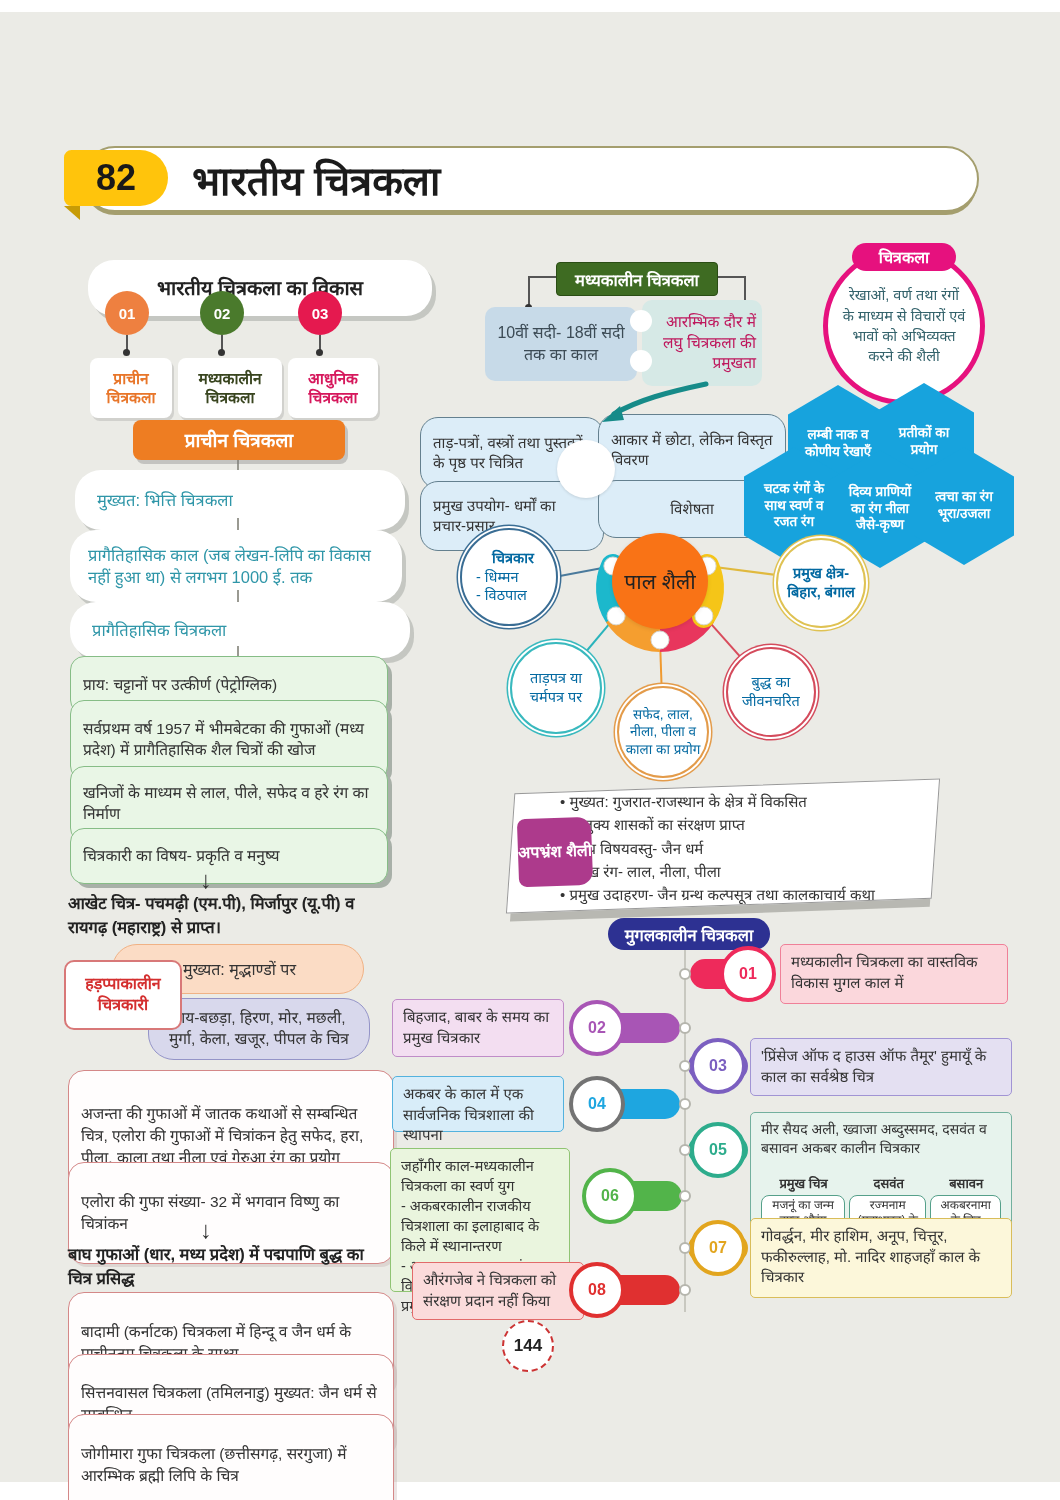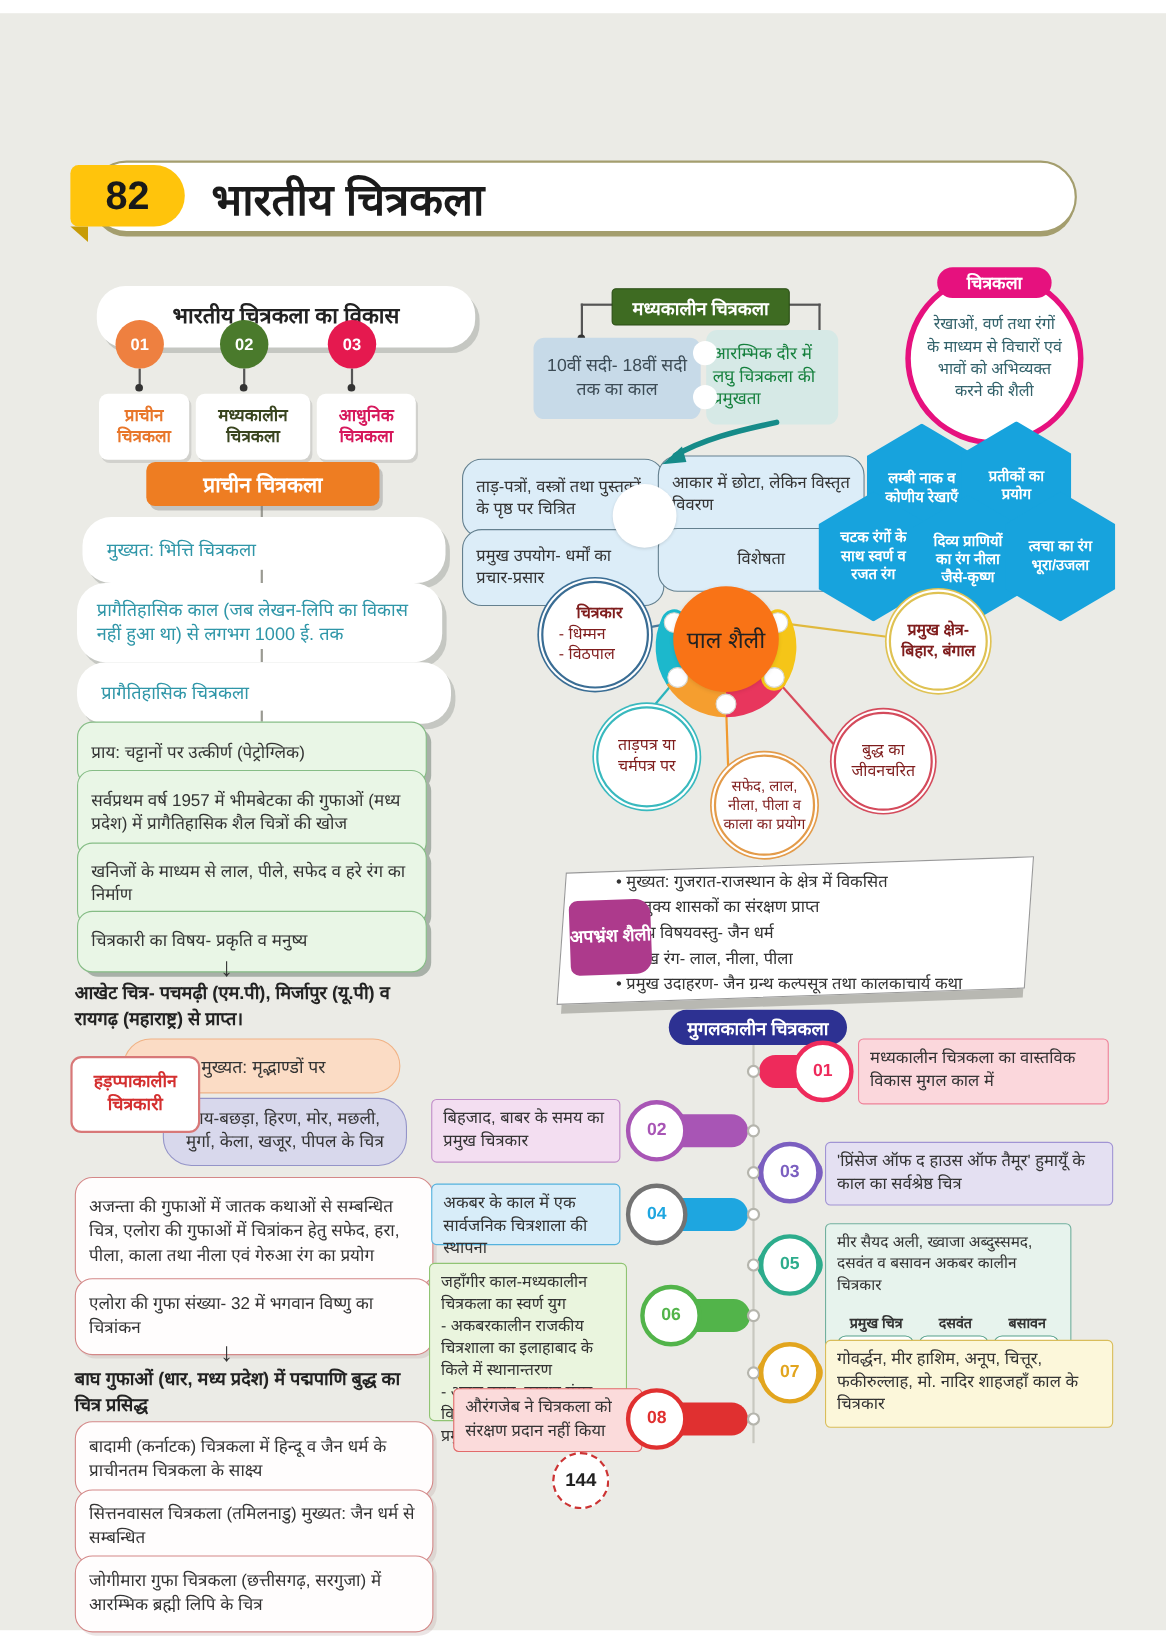--- a/index.html
+++ b/index.html
@@ -35,21 +35,21 @@
     color:#2f96a8;font-size:16.5px;display:flex;align-items:center;padding:6px 22px;line-height:1.35;
   }
   .gbox{
     background:#e9f6e6;border:1.5px solid #86bd86;border-radius:14px;
     box-shadow:5px 5px 0 -1px #a8b0a8;
     font-size:15.5px;color:#333;padding:7px 12px;line-height:1.35;display:flex;align-items:center;
   }
   .pbox{
     background:#fffdfd;border:1.5px solid #d48888;border-radius:16px;
     box-shadow:3px 3px 0 rgba(180,150,150,.25);
-    font-size:15.5px;color:#333;padding:6px 12px;line-height:1.4;display:flex;align-items:center;
+    font-size:15.5px;color:#333;padding:22px 12px;line-height:1.4;display:flex;align-items:center;
   }
   .dash-v{border-left:2px dashed #9a9a92;width:0;}
   .note{font-size:16.5px;font-weight:bold;color:#222;line-height:1.45;}
   .arrow-glyph{font-size:24px;color:#333;font-weight:bold;}
   .numcircle{
     border-radius:50%;display:flex;align-items:center;justify-content:center;
     color:#fff;font-weight:bold;font-size:15px;width:44px;height:44px;z-index:2;
   }
   .stem{width:0;border-left:2.5px solid #555;}
   .stem-dot{width:7px;height:7px;border-radius:50%;background:#333;}
@@ -63,21 +63,21 @@
     background:#17a3dd;color:#fff;font-weight:bold;font-size:13.5px;line-height:1.25;
     display:flex;align-items:center;justify-content:center;text-align:center;padding:18px 10px;
     box-sizing:border-box;z-index:2;
   }
   .featbox{
     background:#dcedf8;border:1.5px solid #64808f;border-radius:18px;
     font-size:15px;color:#333;line-height:1.35;display:flex;align-items:center;padding:6px 12px;
   }
   .sat{
     background:#fff;border-radius:50%;display:flex;flex-direction:column;align-items:center;justify-content:center;
-    text-align:center;font-size:14.5px;color:#7f1d1d;line-height:1.3;z-index:3;box-sizing:border-box;padding:6px;margin-left:32px;
+    text-align:center;font-size:14.5px;color:#0369a1;line-height:1.3;z-index:3;box-sizing:border-box;padding:6px;
   }
   .tl-box{
     border-radius:5px;font-size:15px;color:#333;line-height:1.38;
     padding:7px 10px;box-sizing:border-box;z-index:2;
   }
   .pin{
     border-radius:50%;background:#fff;display:flex;align-items:center;justify-content:center;
     font-weight:bold;font-size:16px;width:56px;height:56px;box-sizing:border-box;z-index:3;
     box-shadow:0 0 0 2px #fff inset;
   }
@@ -148,21 +148,21 @@
 <div class="abs pbox" style="left:68px;top:1292px;width:300px;height:56px;">बादामी (कर्नाटक) चित्रकला में हिन्दू व जैन धर्म के प्राचीनतम चित्रकला के साक्ष्य</div>
 <div class="abs pbox" style="left:68px;top:1354px;width:300px;height:54px;">सित्तनवासल चित्रकला (तमिलनाडु) मुख्यत: जैन धर्म से सम्बन्धित</div>
 <div class="abs pbox" style="left:68px;top:1414px;width:300px;height:56px;">जोगीमारा गुफा चित्रकला (छत्तीसगढ़, सरगुजा) में आरम्भिक ब्रह्मी लिपि के चित्र</div>
 
 <div class="abs" style="left:556px;top:262px;width:160px;height:32px;background:#3e6b22;border:1px solid #2a4d14;border-radius:4px;display:flex;align-items:center;justify-content:center;color:#fff;font-weight:bold;font-size:16.5px;z-index:2;">मध्यकालीन चित्रकला</div>
 <div class="abs" style="left:528px;top:276px;width:28px;height:30px;border-left:2px solid #555;border-top:2px solid #555;"></div>
 <div class="abs" style="left:716px;top:276px;width:28px;height:26px;border-right:2px solid #555;border-top:2px solid #555;"></div>
 <div class="abs stem-dot" style="left:525px;top:304px;"></div>
 <div class="abs stem-dot" style="left:741px;top:300px;"></div>
 <div class="abs" style="left:485px;top:307px;width:152px;height:74px;background:#c7dae8;border-radius:10px;display:flex;align-items:center;justify-content:center;text-align:center;font-size:16px;color:#3c4b55;line-height:1.4;">10वीं सदी- 18वीं सदी तक का काल</div>
-<div class="abs" style="left:642px;top:300px;width:120px;height:86px;background:#d6e9e6;border-radius:10px;display:flex;align-items:center;justify-content:center;text-align:left;font-size:15.5px;color:#15803d;line-height:1.35;padding:4px 6px;box-sizing:border-box;">आरम्भिक दौर में लघु चित्रकला की प्रमुखता</div>
+<div class="abs" style="left:642px;top:300px;width:120px;height:86px;background:#d6e9e6;border-radius:10px;display:flex;align-items:center;justify-content:center;text-align:right;font-size:15.5px;color:#be185d;line-height:1.35;padding:4px 6px;box-sizing:border-box;">आरम्भिक दौर में लघु चित्रकला की प्रमुखता</div>
 <div class="abs" style="left:630px;top:310px;width:22px;height:22px;background:#fff;border-radius:50%;z-index:2;"></div>
 <div class="abs" style="left:630px;top:350px;width:22px;height:22px;background:#fff;border-radius:50%;z-index:2;"></div>
 <svg class="abs" style="left:598px;top:378px;z-index:2;" width="115" height="48">
   <path d="M 108 6 C 70 14 40 22 16 36" stroke="#168b89" stroke-width="5" fill="none" stroke-linecap="round"></path>
   <polygon points="22,28 4,44 26,42" fill="#168b89"></polygon>
 </svg>
 
 <div class="abs" style="left:823px;top:247px;width:162px;height:158px;background:#fff;border:5px solid #e6117e;border-radius:50%;display:flex;align-items:center;justify-content:center;text-align:center;font-size:14.5px;color:#33626b;line-height:1.4;padding:14px;box-sizing:border-box;z-index:1;">
   <span>रेखाओं, वर्ण तथा रंगों के माध्यम से विचारों एवं भावों को अभिव्यक्त करने की शैली</span>
 </div>
@@ -247,21 +247,21 @@
 <div class="abs tail" style="left:688px;top:1051px;width:60px;background:#7b5fc0;"></div>
 <div class="abs pin" style="left:690px;top:1038px;border:4px solid #7b5fc0;color:#7b5fc0;">03</div>
 <div class="abs tl-box" style="left:750px;top:1038px;width:262px;height:58px;background:#e4e0f2;border:1.5px solid #a194d4;">'प्रिंसेज ऑफ द हाउस ऑफ तैमूर' हुमायूँ के काल का सर्वश्रेष्ठ चित्र</div>
 
 <div class="abs tail" style="left:600px;top:1089px;width:80px;background:#1ea6e0;"></div>
 <div class="abs pin" style="left:569px;top:1076px;border:4px solid #737373;color:#1ea6e0;">04</div>
 <div class="abs tl-box" style="left:392px;top:1076px;width:172px;height:56px;background:#d8edf9;border:1.5px solid #53b2de;">अकबर के काल में एक सार्वजनिक चित्रशाला की स्थापना</div>
 
 <div class="abs tail" style="left:688px;top:1135px;width:60px;background:#2dac8c;"></div>
 <div class="abs pin" style="left:690px;top:1122px;border:4px solid #2dac8c;color:#2dac8c;">05</div>
-<div class="abs tl-box" style="left:750px;top:1112px;width:224px;height:116px;background:#e7f3ed;border:1.5px solid #72b09e;font-size:14px;">
+<div class="abs tl-box" style="left:750px;top:1112px;width:262px;height:116px;background:#e7f3ed;border:1.5px solid #72b09e;font-size:14px;">
   <div>मीर सैयद अली, ख्वाजा अब्दुस्समद, दसवंत व बसावन अकबर कालीन चित्रकार</div>
   <div style="display:flex;gap:4px;margin-top:16px;font-weight:bold;font-size:13px;text-align:center;">
     <div style="flex:1.1;">प्रमुख चित्र</div>
     <div style="flex:1;">दसवंत</div>
     <div style="flex:0.9;">बसावन</div>
   </div>
   <div style="display:flex;gap:4px;margin-top:2px;">
     <div class="cell" style="flex:1.1;">मजनूं का जन्म हफ्त औरंग</div>
     <div class="cell" style="flex:1;">रज्मनाम (महाभारत) के चित्र</div>
     <div class="cell" style="flex:0.9;">अकबरनामा के चित्र</div>

